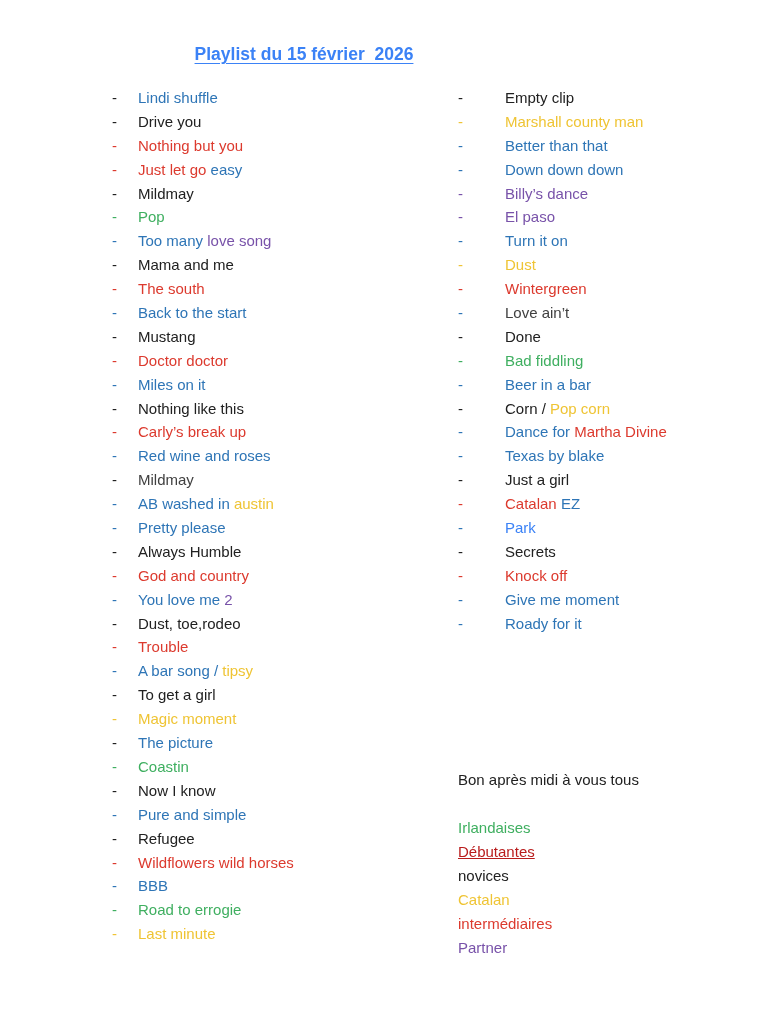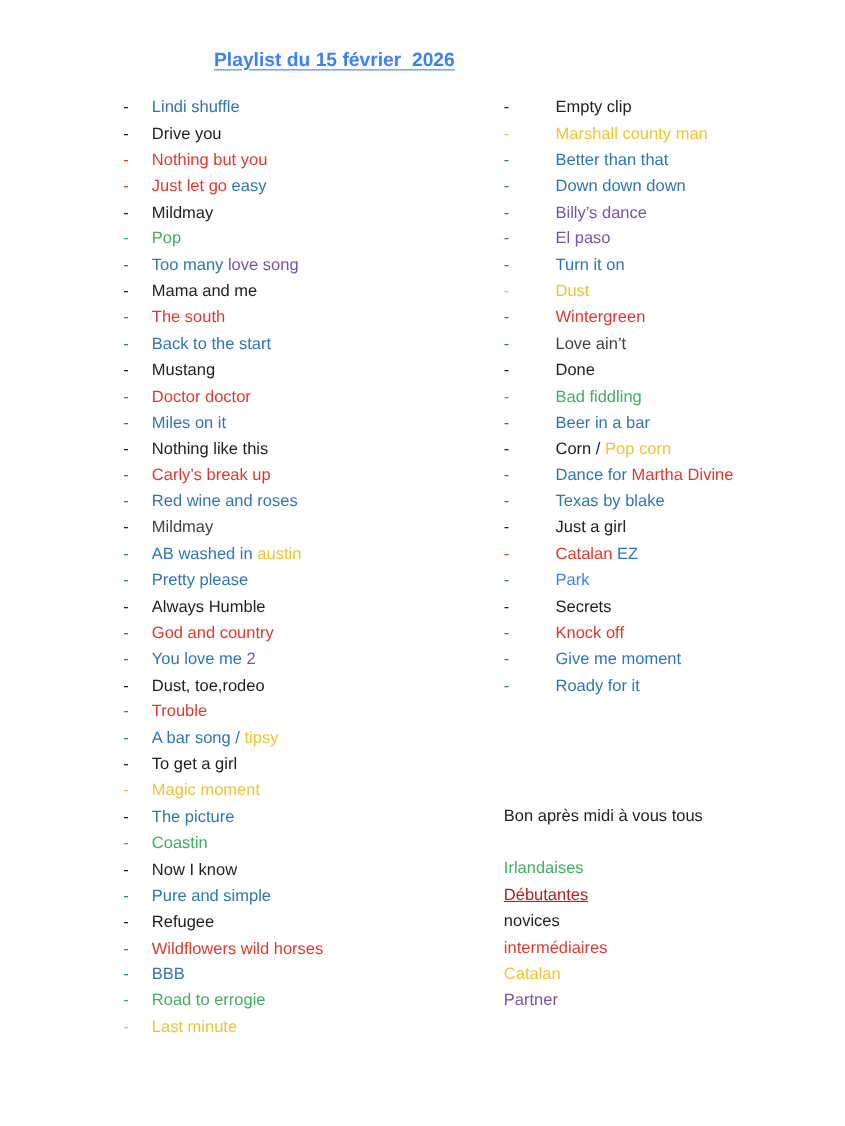--- a/index.html
+++ b/index.html
@@ -42,21 +42,21 @@
     align-items: center;
     font-size: 15px;
     line-height: 23.9px;
   }
   .col.left  .dash { width: 26px; flex: 0 0 26px; }
   .col.right .dash { width: 47px; flex: 0 0 47px; }
   .txt span { white-space: pre; }
   .footer {
     position: absolute;
     left: 458px;
-    top: 730px;
+    top: 768px;
     font-size: 15px;
   }
   .greeting {
     height: 24px;
     line-height: 24px;
     margin-bottom: 24px;
     color: #212121;
   }
   .cat-row {
     height: 24px;
@@ -308,18 +308,18 @@
         <span class="dash" style="color: rgb(46, 117, 182);">-</span>
         <span class="txt"><span style="color: rgb(46, 117, 182);">Roady for it</span></span>
       </div>
     </div>
   <div class="footer">
     <div class="greeting">Bon après midi à vous tous</div>
     <div id="categories">
         <div class="cat-row" style="color: rgb(63, 175, 96);">Irlandaises</div>
         <div class="cat-row" style="color: #b91c1c; text-decoration: underline;">Débutantes</div>
         <div class="cat-row" style="color: rgb(33, 33, 33);">novices</div>
+        <div class="cat-row" style="color: rgb(239, 196, 52);">Catalan</div>
         <div class="cat-row" style="color: rgb(220, 58, 46);">intermédiaires</div>
-        <div class="cat-row" style="color: rgb(239, 196, 52);">Catalan</div>
         <div class="cat-row" style="color: rgb(120, 82, 169);">Partner</div>
       </div>
   </div>
 </div>
 
 </body></html>

